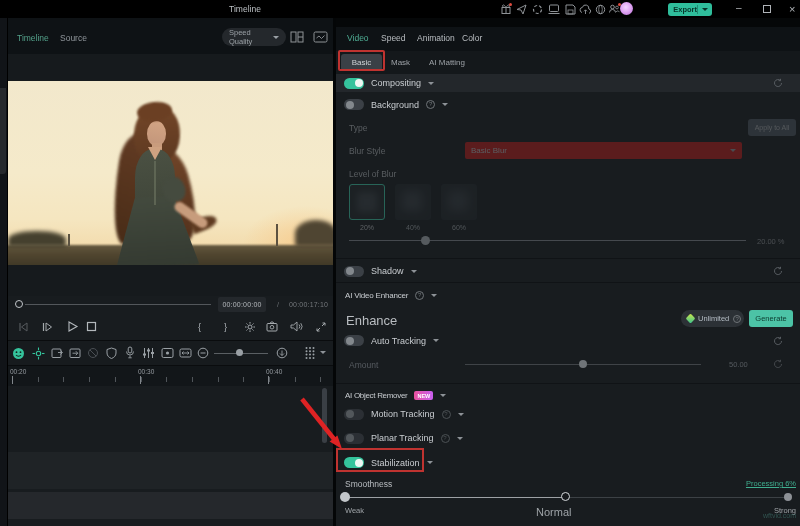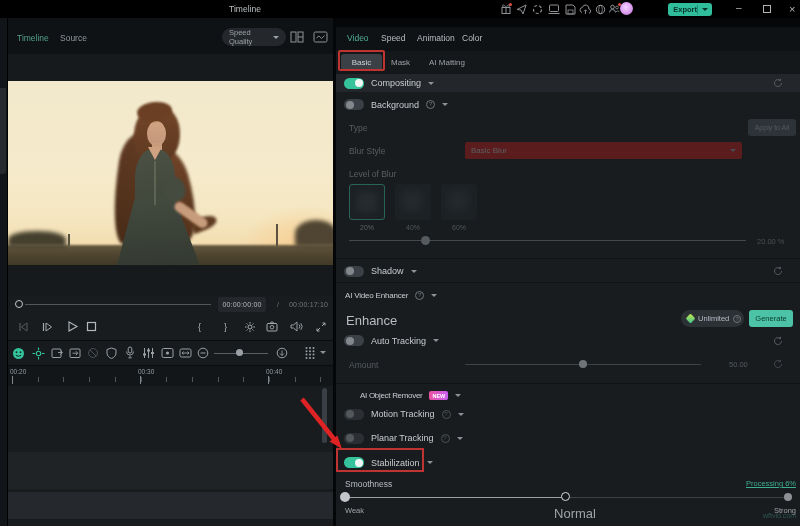--- a/index.html
+++ b/index.html
@@ -363,21 +363,21 @@
   <div class="abs" style="left:349px;top:360px;font-size:8.5px;color:#565b60">Amount</div>
   <div class="abs" style="left:465px;top:364px;width:236px;height:1.2px;background:#3f4347"></div>
   <div class="abs" style="left:579px;top:360px;width:8px;height:8px;border-radius:50%;background:#6f7478"></div>
   <div class="abs" style="left:729px;top:360px;font-size:7.5px;color:#565b60">50.00</div>
   <svg class="abs" style="left:773px;top:359px" width="10" height="10" viewBox="0 0 10 10">
       <path d="M8.5 5a3.5 3.5 0 1 1-1.1-2.5 M7.5 0.8v1.9h-1.9" fill="none" stroke="#44484c" stroke-width="1"></path>
     </svg>
 
   <div class="abs" style="left:336px;top:383px;width:464px;height:1px;background:#101316"></div>
 
-  <div class="rowflex" style="top:388px;height:15px;padding-left:24px">
+  <div class="rowflex" style="top:388px;height:15px;padding-left:9px">
     <span class="lbl" style="font-size:8px;letter-spacing:-0.3px">AI Object Remover</span>
     <span class="flex" style="height:9px;padding:0 3px;border-radius:2px;background:linear-gradient(90deg,#e9529e,#c95ff0)">
         <span style="font-size:5.5px;color:#fff;font-weight:bold">NEW</span>
       </span>
     <span class="caret"></span>
   </div>
 
   <div class="rowflex" style="top:406px;height:16px">
     <span class="toggle off" style="opacity:.55"></span>
     <span class="lbl">Motion Tracking</span>
@@ -398,21 +398,21 @@
     <span class="caret"></span>
   </div>
 
   <div class="abs" style="left:345px;top:479px;font-size:8.5px;color:#b9bdc1">Smoothness</div>
   <div class="abs" style="left:700px;top:479px;width:96px;text-align:right;font-size:7.5px;color:#3fae8f;text-decoration:underline">Processing 6%</div>
   <div class="abs" style="left:345px;top:496.5px;width:443px;height:1.3px;background:linear-gradient(90deg,#9da1a5 0,#9da1a5 221px,#3c4145 221px,#3c4145 100%)"></div>
   <div class="abs" style="left:340px;top:492px;width:10px;height:10px;border-radius:50%;background:#c2c6ca"></div>
   <div class="abs" style="left:561px;top:492px;width:9px;height:9px;border-radius:50%;border:1.5px solid #d6dade;background:#16191c"></div>
   <div class="abs" style="left:784px;top:493px;width:8px;height:8px;border-radius:50%;background:#8d9196"></div>
   <div class="abs" style="left:345px;top:506px;font-size:7.5px;color:#9ea3a7">Weak</div>
-  <div class="abs" style="left:536px;top:506px;width:60px;text-align:right;font-size:13px;color:#9ea3a7">Normal</div>
+  <div class="abs" style="left:536px;top:506px;width:60px;text-align:left;font-size:11px;color:#9ea3a7">Normal</div>
   <div class="abs" style="left:736px;top:506px;width:60px;text-align:right;font-size:7.5px;color:#9ea3a7">Strong</div>
   <div class="abs" style="left:746px;top:512px;width:50px;text-align:right;font-size:7px;color:rgba(70,130,120,.55)">wftvid.com</div>
 
   <div class="abs" style="left:338px;top:50px;width:47px;height:21px;border:2px solid #bf3330;border-radius:2px"></div>
   <div class="abs" style="left:336px;top:448px;width:88px;height:24px;border:2px solid #bf3330"></div>
   <svg class="abs" style="left:295px;top:392px" width="60" height="66" viewBox="0 0 60 66">
       <line x1="7" y1="7" x2="39" y2="47" stroke="#df2324" stroke-width="4.5"></line>
       <polygon points="47,57 42.4,43.4 34.6,49.6" fill="#df2324"></polygon>
     </svg>
 

